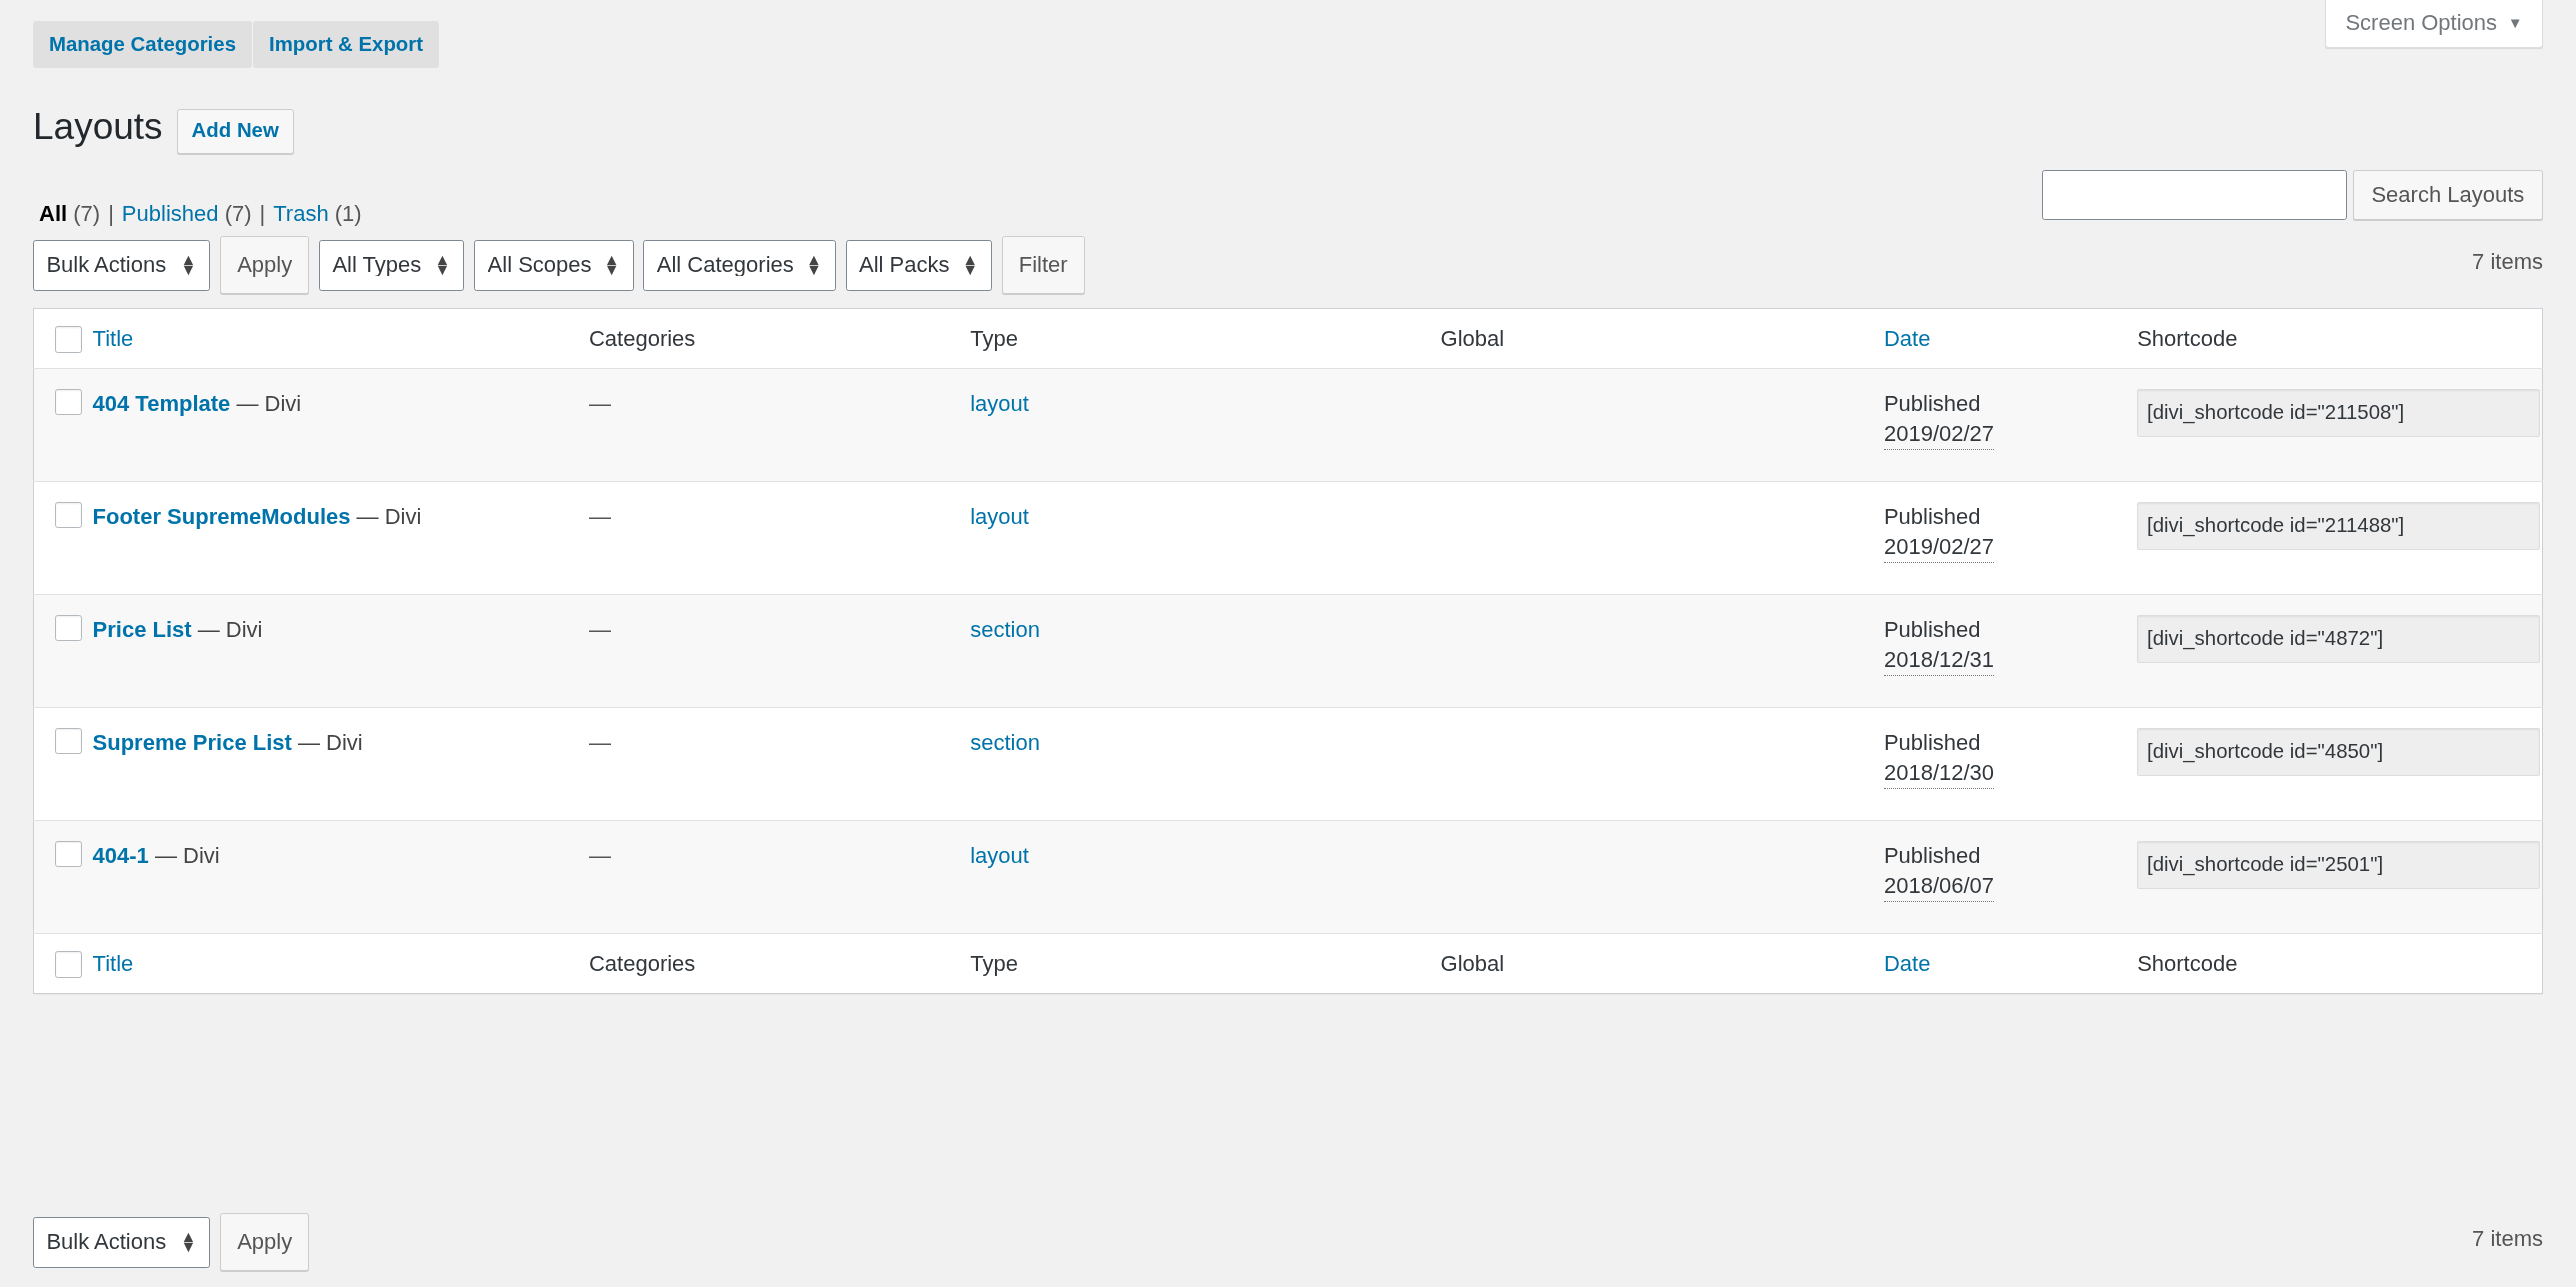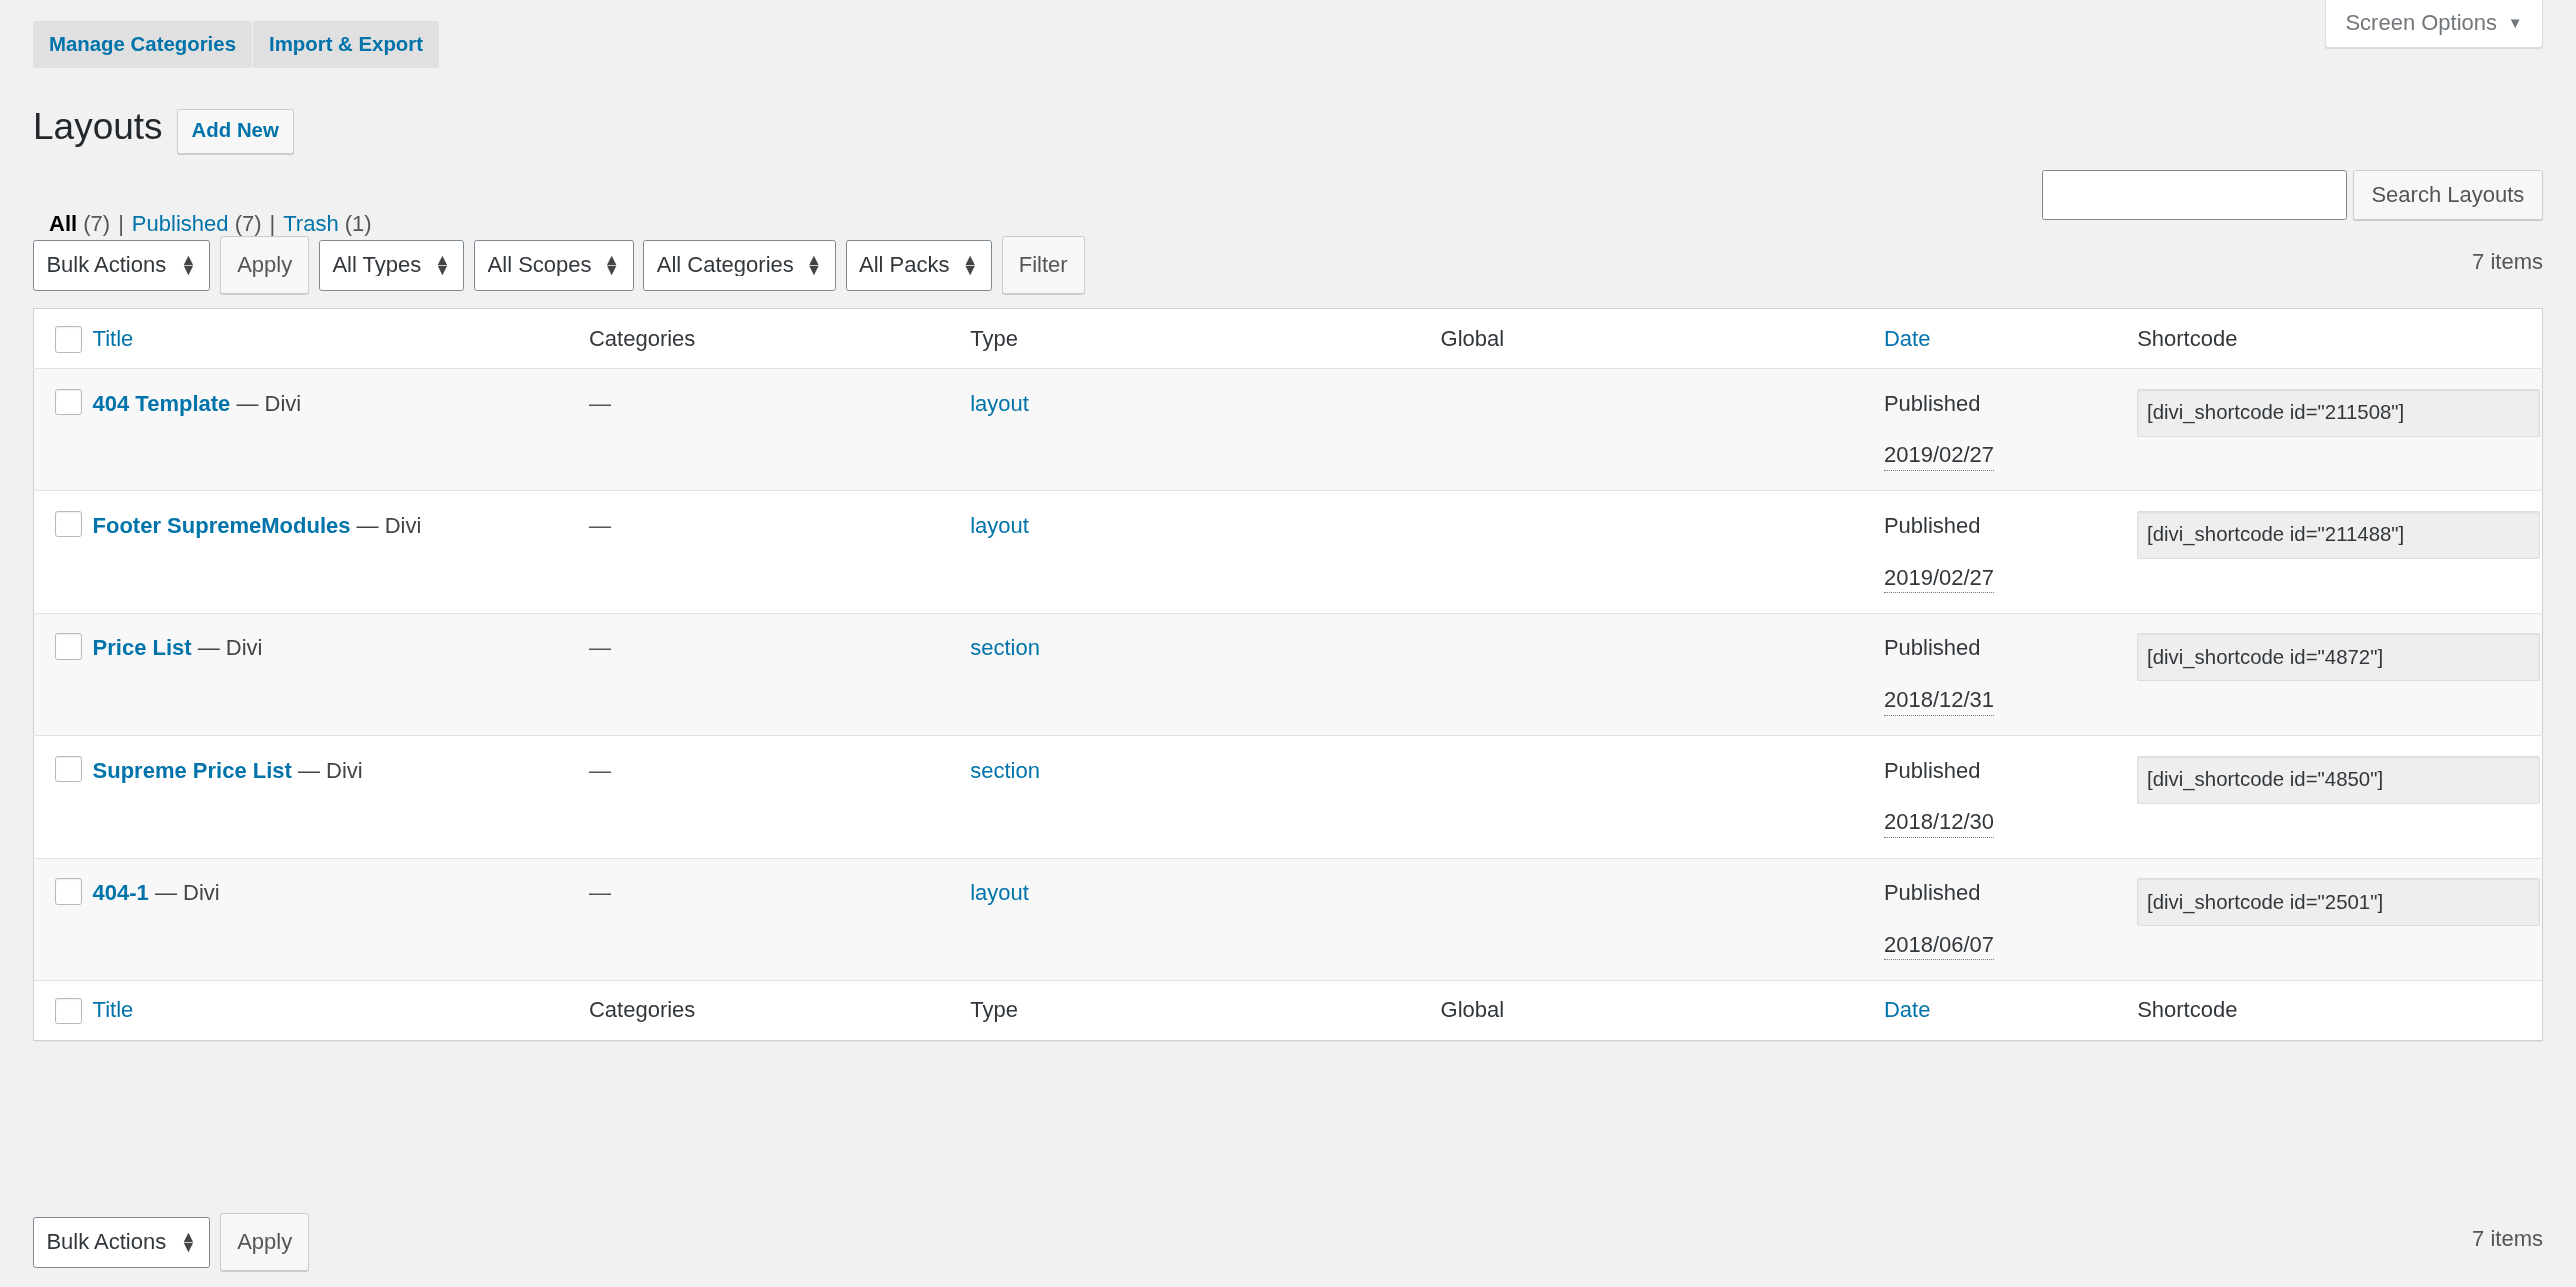--- a/index.html
+++ b/index.html
@@ -95,21 +95,21 @@
     box-shadow: 0 0.9px 0 #ccc;
     position: relative;
     top: 3.5px;
     white-space: nowrap;
   }
 
   
   ul.subsubsub {
     position: absolute;
     top: 197px; left: 0;
-    margin: 16px; padding: 0;
+    margin: 6px; padding: 0;
     list-style: none;
     font-size: 22px;
     color: #555;
     line-height: 1;
     display: flex;
     align-items: flex-end;
   }
   ul.subsubsub li { display: inline; }
   ul.subsubsub a {
     color: #0073aa;
@@ -312,21 +312,21 @@
   }
   .na { color: #555; }
   .type-link {
     color: #0073aa;
     text-decoration: none;
     cursor: pointer;
   }
   .date-status { display: block; color: #32373c; }
   .date-value {
     display: block;
-    margin-top: 22px;
+    margin-top: 1px;
     color: #32373c;
     border-bottom: 0.9px dotted #72777c;
     text-decoration: none;
     width: fit-content;
     cursor: help;
   }
   input.shortcode-field {
     width: 100%;
     max-width: 403px;
     height: 48px;

